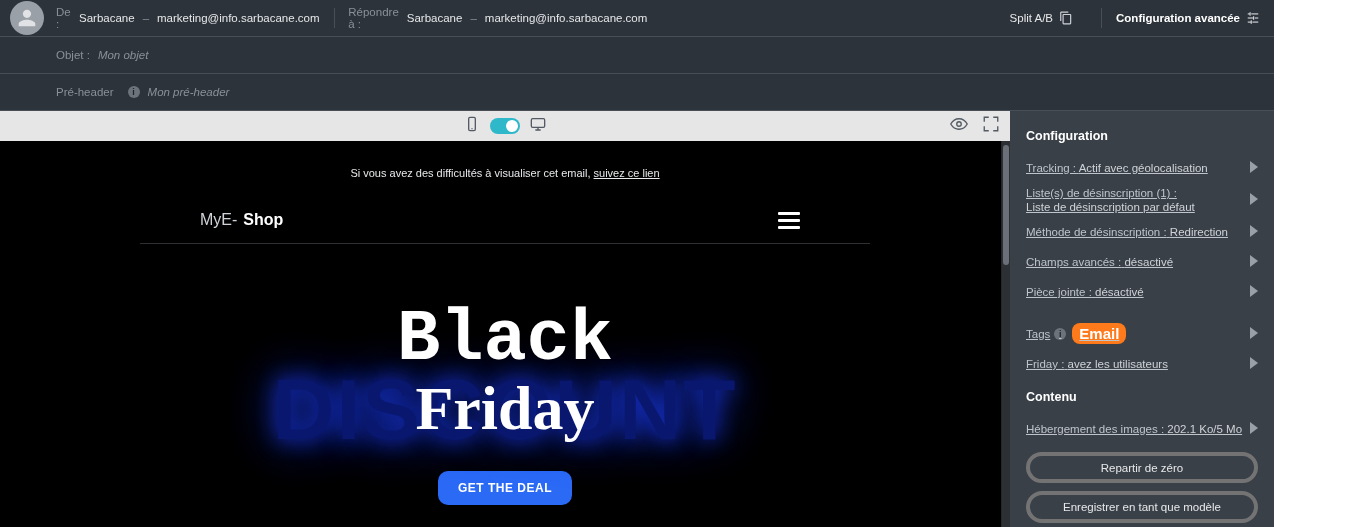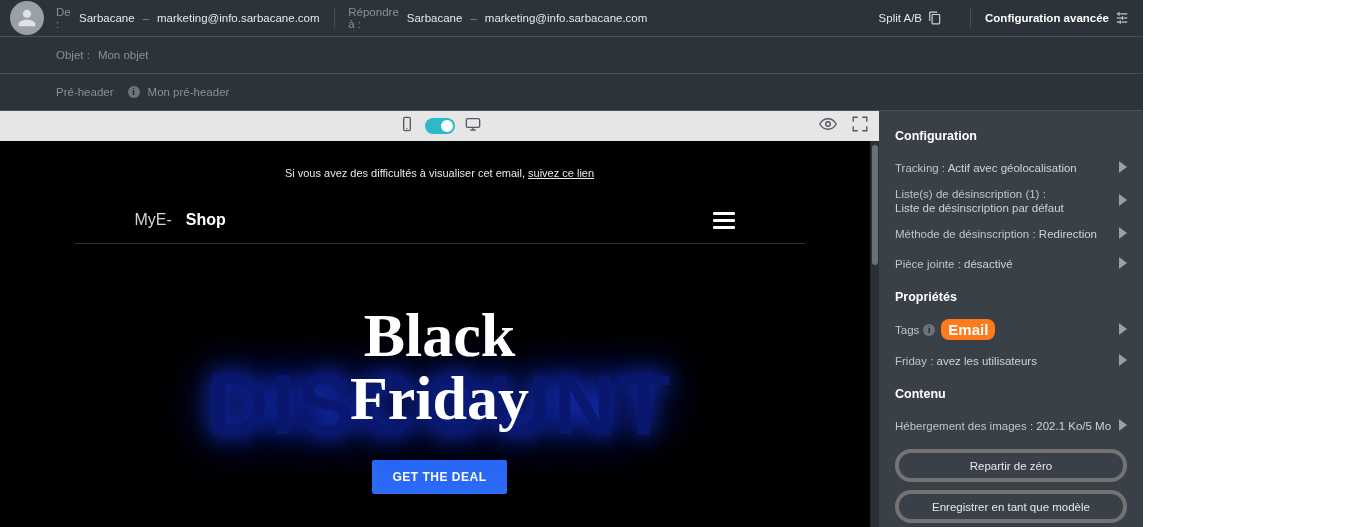--- a/index.html
+++ b/index.html
@@ -10,40 +10,40 @@
     --text:#e6e8ea;
     --divider:#494f57;
     --blue:#2a6af5;
     --orange:#ff7a1a;
     --toggle-on:#2fb8c9;
     --light-bar:#e6e6e6;
     --email-bg:#000;
     --glow:#1a3af0;
   }
   html,body{margin:0;padding:0;font-family:Arial,Helvetica,sans-serif;background:#fff;}
-  .app{width:1143px;height:527px;display:flex;flex-direction:column;background:var(--bg-dark);color:var(--text);position:relative;overflow:hidden;}
+  .app{width:1274px;height:527px;display:flex;flex-direction:column;background:var(--bg-dark);color:var(--text);position:relative;overflow:hidden;}
 
   
   .header{display:flex;flex-direction:column;border-bottom:1px solid var(--divider);}
   .header-row{display:flex;align-items:center;height:36px;border-bottom:1px solid var(--divider);padding-left:10px;padding-right:14px;font-size:11.5px;}
   .header-row:last-child{border-bottom:none;}
   .avatar{width:34px;height:34px;border-radius:50%;background:#9aa0a7;display:flex;align-items:center;justify-content:center;margin-right:12px;flex-shrink:0;}
   .avatar svg{width:20px;height:20px;fill:#e0e2e5;}
   .label{color:var(--muted);margin-right:8px;}
   .value{color:var(--text);}
   .sep-dash{color:var(--muted);margin:0 8px;}
   .sep-bar{width:1px;height:20px;background:var(--divider);margin:0 14px;}
   .header-spacer{flex:1;}
   .split-ab{display:flex;align-items:center;color:var(--text);margin-right:14px;}
   .split-ab .mini-icon{margin-left:6px;}
   .adv-conf{display:flex;align-items:center;font-weight:bold;color:#fff;}
   .adv-conf .mini-icon{margin-left:6px;}
   .mini-icon svg{width:14px;height:14px;fill:#cfd3d8;display:block;}
   .row-inner{display:flex;align-items:center;flex:1;}
-  .placeholder{color:var(--muted);}
+  .placeholder{color:var(--muted);font-style:italic;}
   .info-icon{width:12px;height:12px;border-radius:50%;background:#6d737b;color:#1f242a;font-size:9px;font-weight:bold;display:inline-flex;align-items:center;justify-content:center;margin-left:6px;}
   .row-left-pad{margin-left:46px;display:flex;align-items:center;}
 
   
   .main{display:flex;flex:1;min-height:0;}
   .editor-col{flex:1;display:flex;flex-direction:column;min-width:0;}
   .device-bar{height:30px;background:var(--light-bar);display:flex;align-items:center;justify-content:center;position:relative;}
   .device-toggle{display:flex;align-items:center;gap:10px;}
   .device-toggle svg{width:16px;height:16px;fill:#535a63;}
   .switch{width:30px;height:16px;border-radius:8px;background:var(--toggle-on);position:relative;}
@@ -51,36 +51,36 @@
   .bar-right{position:absolute;right:10px;top:0;height:30px;display:flex;align-items:center;gap:14px;}
   .bar-right svg{width:18px;height:18px;stroke:#535a63;fill:none;stroke-width:1.8;}
 
   .canvas{flex:1;overflow:auto;background:var(--email-bg);position:relative;}
   .scrollbar-fake{position:absolute;right:0;top:0;width:8px;height:100%;background:#2c2f34;border-left:1px solid #24272b;}
   .scrollbar-fake::after{content:"";position:absolute;top:4px;left:1px;width:6px;height:120px;background:#6b7078;border-radius:3px;}
   .email{color:#fff;text-align:center;padding:0 0 40px 0;max-width:790px;margin:0 auto;}
   .view-online{font-size:11px;color:#e6e8ea;padding:26px 0;}
   .view-online .link{text-decoration:underline;}
   .shop-bar{display:flex;align-items:center;justify-content:space-between;border-bottom:1px solid #2d2f33;padding:6px 20px 14px 60px;margin:0 30px;}
-  .shop-name{font-size:16px;color:#cfd3d8;display:flex;align-items:baseline;gap:14px;}
+  .shop-name{font-size:16px;color:#cfd3d8;display:flex;align-items:baseline;gap:6px;}
   .shop-name .strong{font-weight:bold;color:#fff;}
   .burger{display:flex;flex-direction:column;gap:4px;margin-right:50px;}
   .burger span{display:block;width:22px;height:3px;background:#fff;border-radius:1px;}
   .hero{position:relative;margin-top:30px;padding:30px 0 40px 0;text-align:center;}
   .discount{position:absolute;left:50%;top:50%;transform:translate(-50%,-50%);font-family:Arial,Helvetica,sans-serif;font-weight:900;font-size:86px;letter-spacing:2px;color:#0a1a7a;text-shadow:0 0 22px var(--glow),0 0 50px var(--glow);z-index:0;opacity:0.9;}
   .bf{position:relative;z-index:1;font-family:Georgia,"Times New Roman",serif;font-weight:700;color:#fff;line-height:1.02;}
-  .bf .l1{font-size:62px;display:block;}
+  .bf .l1{font-size:72px;display:block;font-family:Liberation Mono, monospace;}
   .bf .l2{font-size:62px;display:block;}
-  .cta{margin-top:30px;display:inline-block;background:var(--blue);color:#fff;font-weight:bold;font-size:12px;letter-spacing:0.5px;padding:10px 20px;border-radius:2px;}
+  .cta{margin-top:30px;display:inline-block;background:var(--blue);color:#fff;font-weight:bold;font-size:12px;letter-spacing:0.5px;padding:10px 20px;border-radius:10px;}
 
   
   .panel{width:264px;background:var(--bg-panel);display:flex;flex-direction:column;font-size:11.5px;padding:18px 16px 4px 16px;box-sizing:border-box;}
   .panel h4{margin:0 0 10px 0;font-size:12.5px;color:#fff;font-weight:bold;}
   .prop-row{display:flex;align-items:center;justify-content:space-between;color:#bfc4cb;padding:7px 0;min-height:16px;}
-  .prop-row .txt{display:flex;flex-direction:column;gap:2px;}
+  .prop-row .txt{display:flex;flex-direction:column;gap:2px;text-decoration:underline;}
   .prop-row .status{color:#cfd3d8;}
   .chev svg{width:8px;height:12px;fill:#9aa0a7;}
   .section-gap{height:14px;}
   .tag-badge{background:var(--orange);color:#fff;font-size:15px;font-weight:bold;padding:2px 7px;border-radius:8px;margin-left:6px;}
   .panel-btn{border:4px solid #737373;border-radius:16px;height:30px;display:flex;align-items:center;justify-content:center;color:#e6e8ea;font-size:11.5px;margin-top:8px;}
 </style>
 </head>
 <body>
 
 <div class="app">
@@ -238,29 +238,36 @@
       <div class="prop-row">
         <span class="txt">
             <span><span>Méthode de désinscription :</span> <span class="status">Redirection</span></span>
           </span>
         <span class="chev"><svg viewBox="0 0 8 12">
               <path d="M0 0l8 6-8 6z"></path>
             </svg></span>
       </div>
       <div class="prop-row">
         <span class="txt">
+            <span><span>Champs avancés :</span> <span class="status">désactivé</span></span>
+          </span>
+        <span class="chev"><svg viewBox="0 0 8 12">
+              <path d="M0 0l8 6-8 6z"></path>
+            </svg></span>
+      </div>
+      <div class="prop-row">
+        <span class="txt">
             <span><span>Pièce jointe :</span> <span class="status">désactivé</span></span>
           </span>
         <span class="chev"><svg viewBox="0 0 8 12">
               <path d="M0 0l8 6-8 6z"></path>
             </svg></span>
       </div>
 
       <div class="section-gap"></div>
-      <h4>Propriétés</h4>
 
       <div class="prop-row">
         <span class="txt">
             <span style="display:flex;align-items:center;">
           <span>Tags</span>
           <span class="info-icon" style="margin-left:4px">i</span>
           <span class="tag-badge">Email</span>
         </span>
           </span>
         <span class="chev"><svg viewBox="0 0 8 12">

